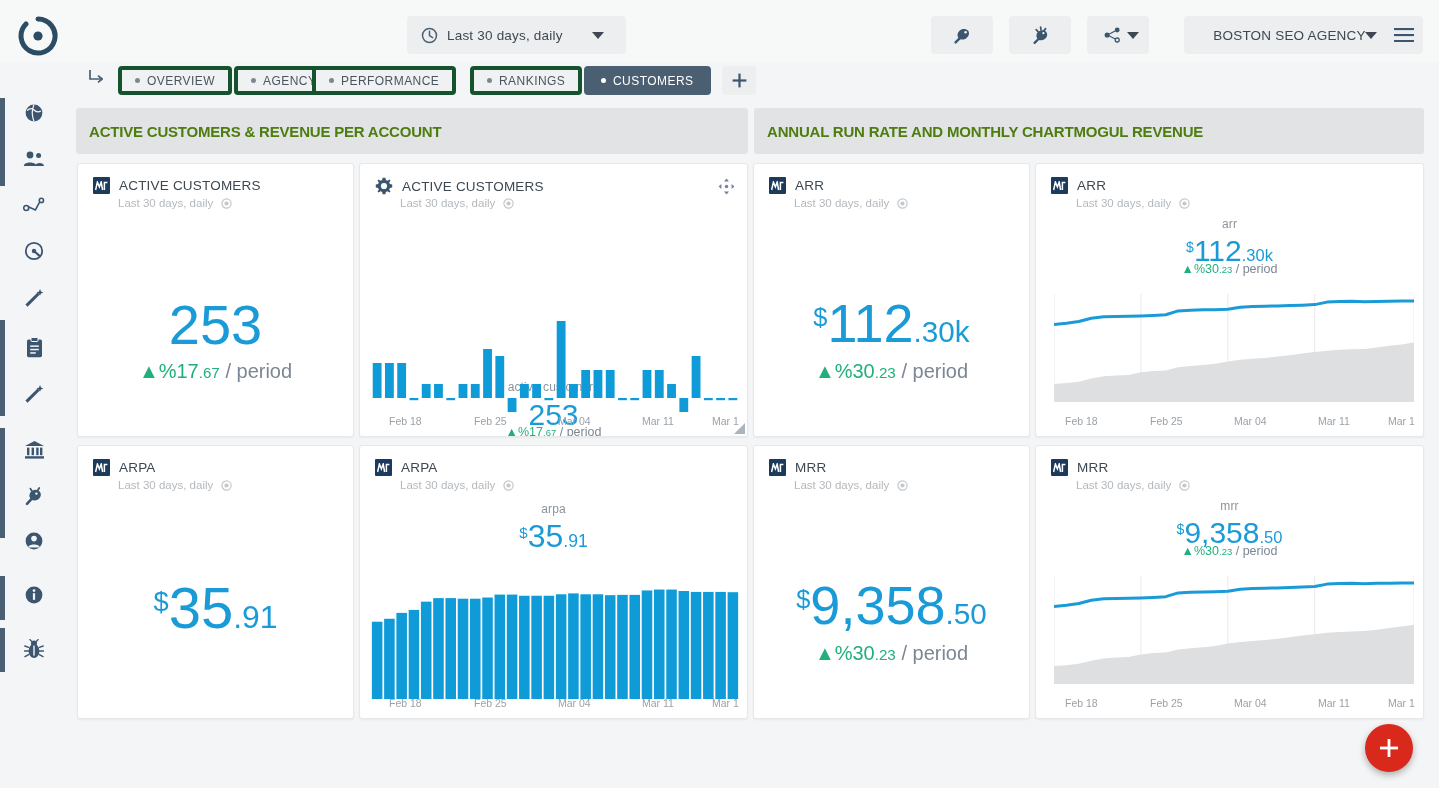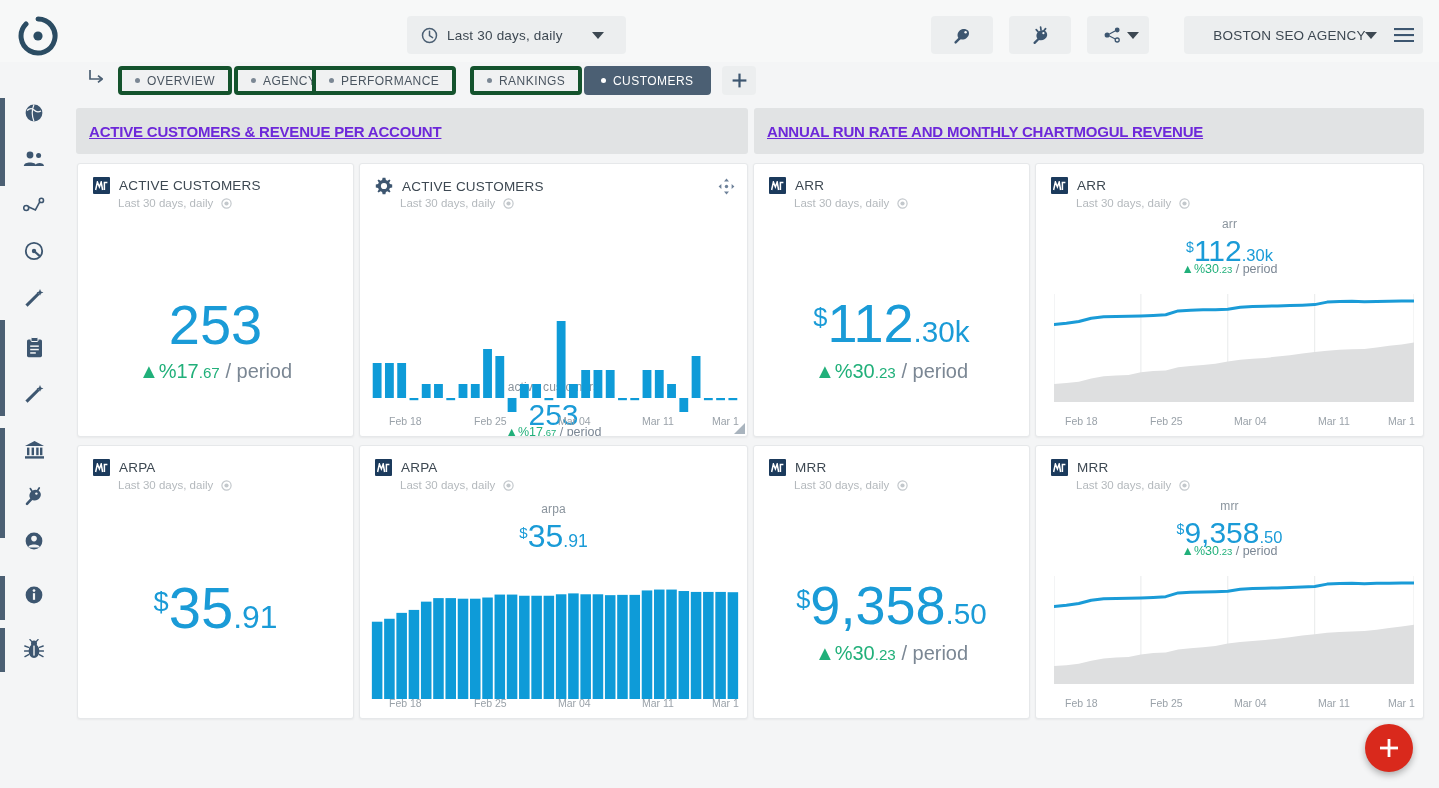--- a/index.html
+++ b/index.html
@@ -76,21 +76,21 @@
   .side-item {
     position: absolute; left: 0; width: 68px; height: 46px;
     display: flex; align-items: center; justify-content: center;
   }
   .side-bar-mark { position: absolute; left: 0; width: 5px; background: #4b5f73; }
 
   
   .section-head {
     position: absolute; height: 46px; background: #e1e3e4; border-radius: 3px;
     display: flex; align-items: center; padding-left: 13px;
-    font-size: 15px; font-weight: bold; color: #6d28d9; letter-spacing: -0.2px; text-decoration: underline;
+    font-size: 15px; font-weight: bold; color: #4d7c0f; letter-spacing: -0.2px;
   }
 
   
   .widget {
     position: absolute; background: #ffffff;
     border: 1px solid #e6e8ea; border-radius: 3px;
     box-shadow: 0 1px 2px rgba(0,0,0,0.05);
     overflow: hidden;
   }
   .w-head { position: absolute; left: 15px; top: 13px; display: flex; align-items: center; }

